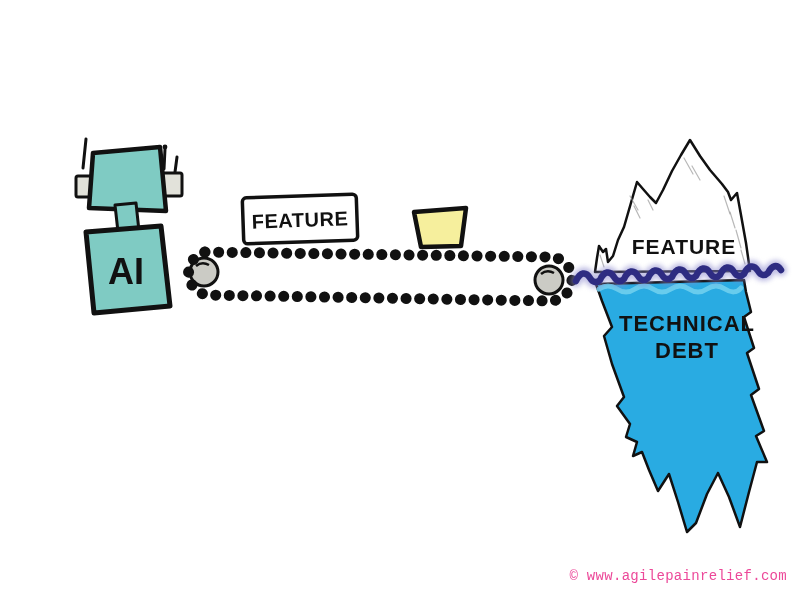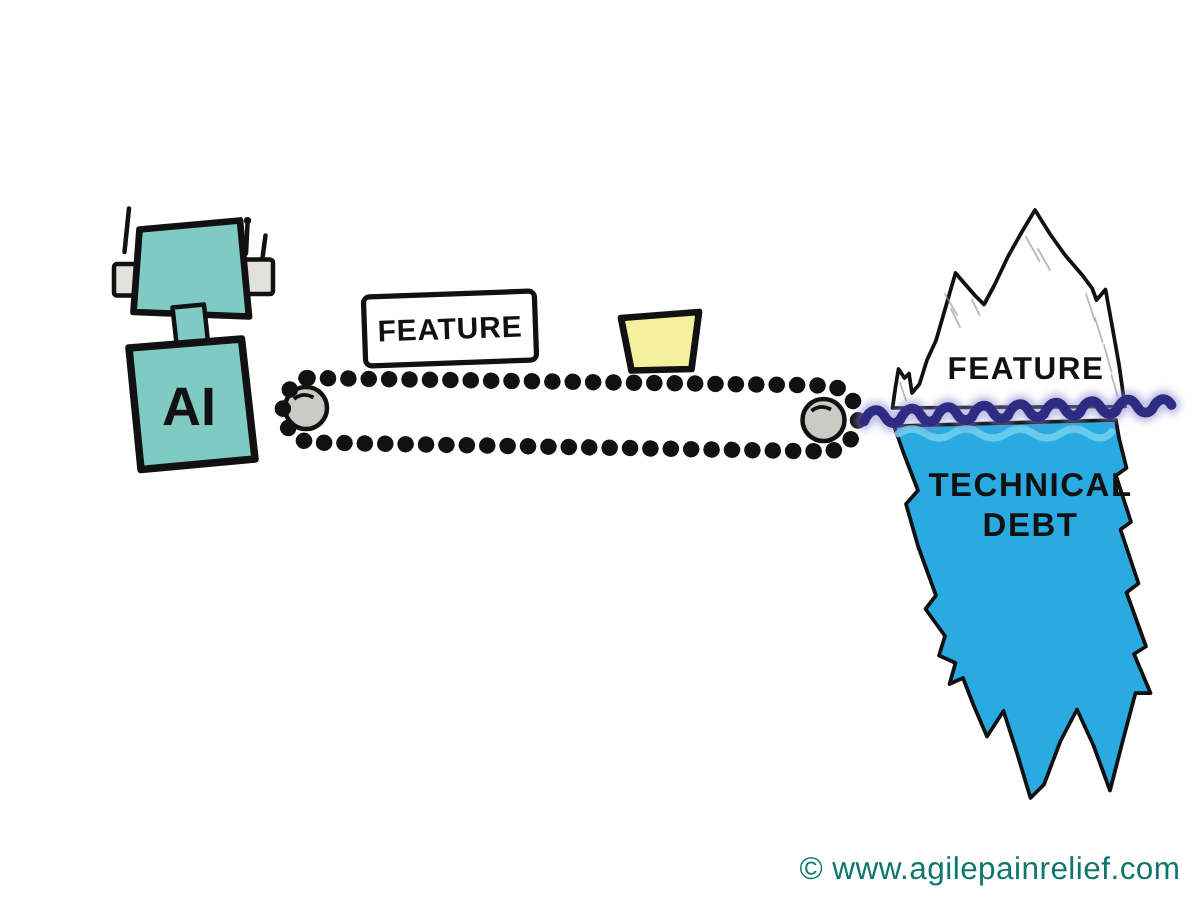--- a/index.html
+++ b/index.html
@@ -24,24 +24,24 @@
   }
   .cartoon-text {
     font-family: "Liberation Sans", sans-serif;
     font-weight: 700;
     fill: #111111;
   }
   .copyright {
     position: absolute;
     right: 13px;
     top: 568px;
-    font-size: 21px;
+    font-size: 14px;
     letter-spacing: 0.3px;
-    color: #0f766e;
-    font-family: Liberation Sans, sans-serif;
+    color: #ec4899;
+    font-family: Liberation Mono, monospace;
   }
   .hatch {
     stroke: #9a9a9a;
     stroke-width: 1.2;
     opacity: 0.7;
     fill: none;
   }
 </style>
 </head>
 <body>

